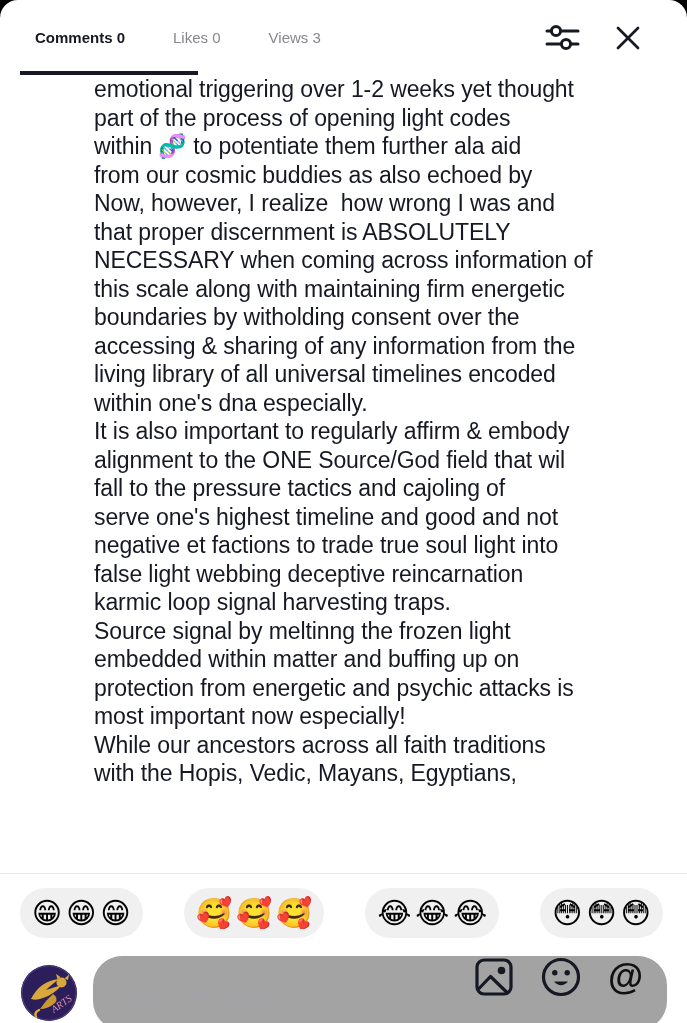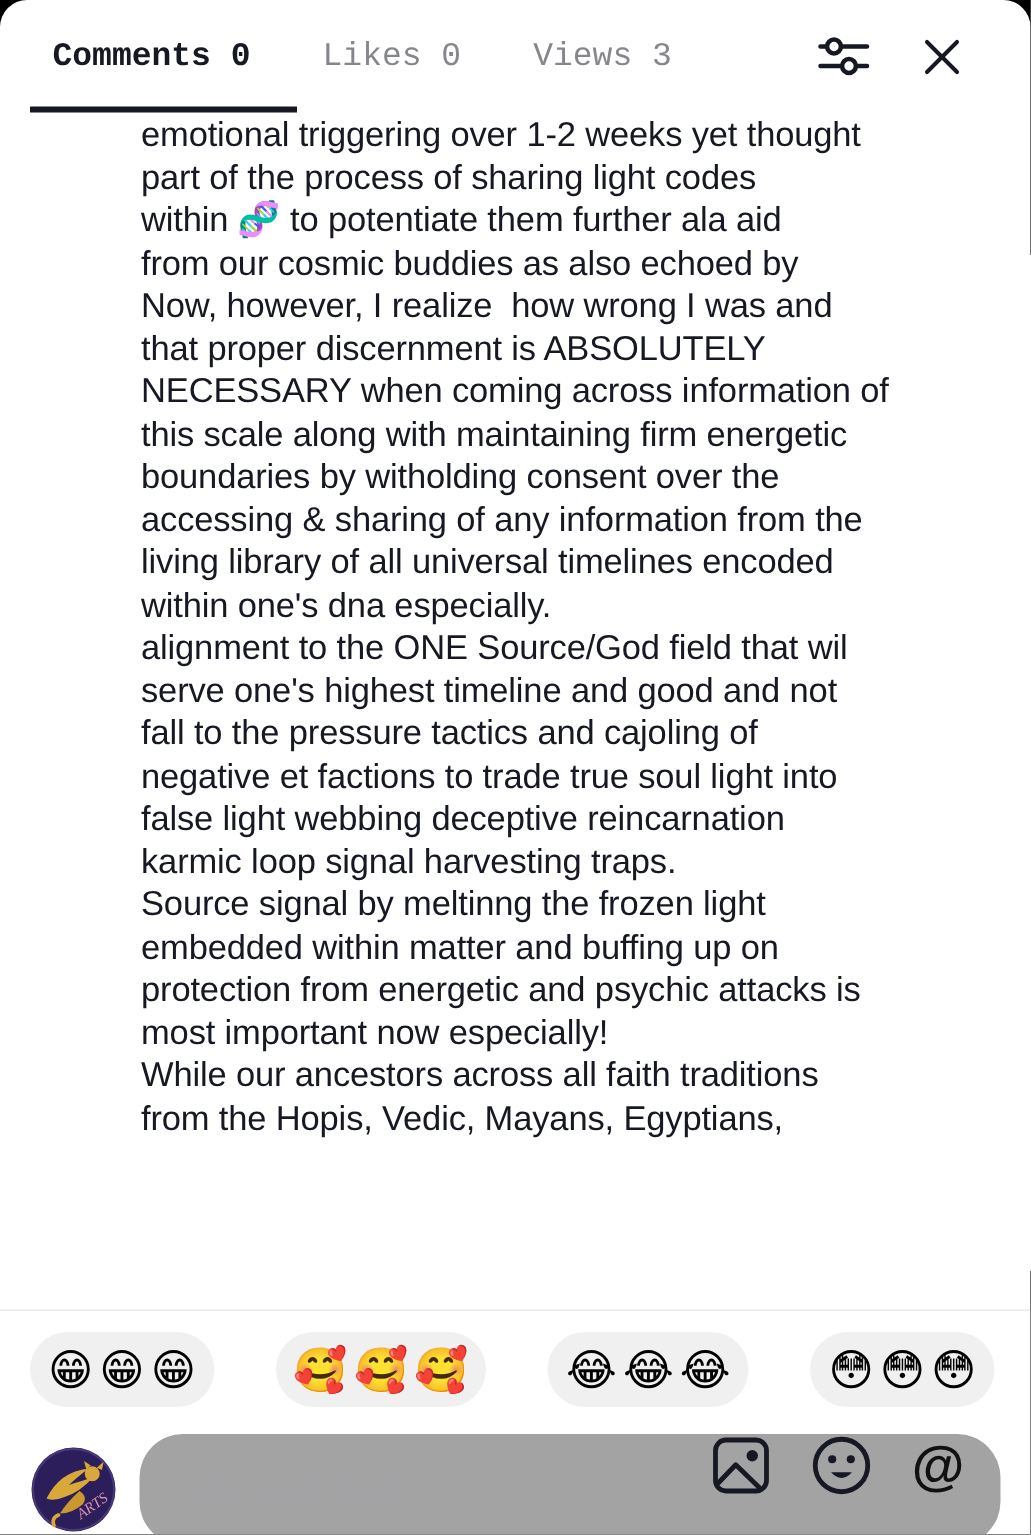--- a/index.html
+++ b/index.html
@@ -3,22 +3,22 @@
 <meta charset="utf-8">
 <style>
   html,body{margin:0;padding:0;background:#000;}
   body{width:687px;height:1023px;position:relative;overflow:hidden;
        font-family:"Liberation Sans",sans-serif;-webkit-font-smoothing:antialiased;}
   .panel{position:absolute;inset:0;background:#fff;border-radius:18px 18px 0 0;overflow:hidden;}
 
   
   .header{position:relative;height:75px;display:flex;align-items:center;padding-left:35px;}
   .tabs{display:flex;align-items:center;gap:48px;}
-  .tab{font-size:22px;color:#86878c;font-weight:500;background:none;border:none;padding:0;
-       font-family:Liberation Mono, monospace;cursor:pointer;white-space:pre;}
+  .tab{font-size:15px;color:#86878c;font-weight:500;background:none;border:none;padding:0;
+       font-family:Liberation Sans, sans-serif;cursor:pointer;white-space:pre;}
   .tab.active{color:#161823;font-weight:700;}
   .header-spacer{flex:1;}
   .hicon{background:none;border:none;padding:0;cursor:pointer;display:flex;align-items:center;}
   .filter-btn{margin-right:32px;}
   .close-btn{margin-right:44px;}
   .underline{position:absolute;left:20px;bottom:0;width:178px;height:4px;background:#161823;}
 
   
   .content{position:absolute;top:75px;left:0;right:0;bottom:150px;overflow:hidden;
            padding-left:94px;padding-right:20px;box-sizing:border-box;}
@@ -68,43 +68,44 @@
       <svg width="30" height="30" viewBox="0 0 30 30" fill="none">
         <line x1="5" y1="5" x2="25" y2="25" stroke="#161823" stroke-width="2.7" stroke-linecap="round"></line>
         <line x1="25" y1="5" x2="5" y2="25" stroke="#161823" stroke-width="2.7" stroke-linecap="round"></line>
       </svg>
     </button>
     <div class="underline"></div>
   </div>
 
   <div class="content">
       <div class="cline">emotional triggering over 1-2 weeks yet thought</div>
-      <div class="cline">part of the process of sharing light codes</div>
+      <div class="cline">part of the process of opening light codes</div>
       <div class="cline">within 🧬 to potentiate them further ala aid</div>
       <div class="cline">from our cosmic buddies as also echoed by</div>
       <div class="cline">Now, however, I realize  how wrong I was and</div>
       <div class="cline">that proper discernment is ABSOLUTELY</div>
       <div class="cline">NECESSARY when coming across information of</div>
       <div class="cline">this scale along with maintaining firm energetic</div>
       <div class="cline">boundaries by witholding consent over the</div>
       <div class="cline">accessing &amp; sharing of any information from the</div>
       <div class="cline">living library of all universal timelines encoded</div>
       <div class="cline">within one's dna especially.</div>
+      <div class="cline">It is also important to regularly affirm &amp; embody</div>
       <div class="cline">alignment to the ONE Source/God field that wil</div>
+      <div class="cline">fall to the pressure tactics and cajoling of</div>
       <div class="cline">serve one's highest timeline and good and not</div>
-      <div class="cline">fall to the pressure tactics and cajoling of</div>
       <div class="cline">negative et factions to trade true soul light into</div>
       <div class="cline">false light webbing deceptive reincarnation</div>
       <div class="cline">karmic loop signal harvesting traps.</div>
       <div class="cline">Source signal by meltinng the frozen light</div>
       <div class="cline">embedded within matter and buffing up on</div>
       <div class="cline">protection from energetic and psychic attacks is</div>
       <div class="cline">most important now especially!</div>
       <div class="cline">While our ancestors across all faith traditions</div>
-      <div class="cline">from the Hopis, Vedic, Mayans, Egyptians,</div>
+      <div class="cline">with the Hopis, Vedic, Mayans, Egyptians,</div>
     </div>
 
   <div class="bottom">
     <div class="reactions">
         <button class="pill">
           <span class="pemoji">😁</span>
           <span class="pemoji">😁</span>
           <span class="pemoji">😁</span>
         </button>
         <button class="pill">

